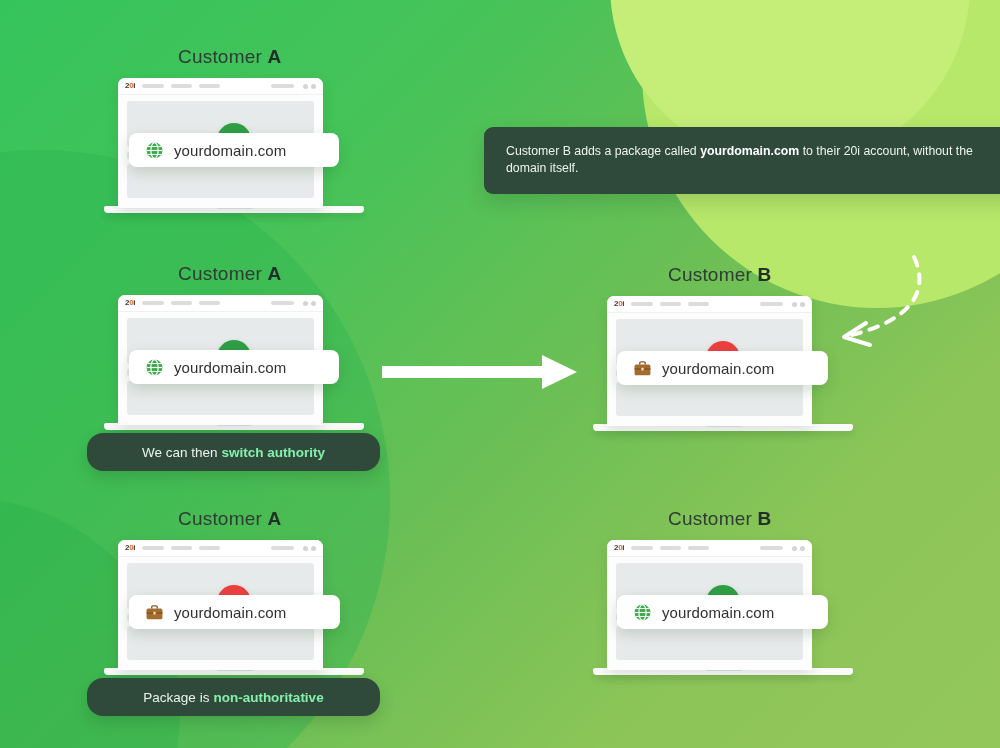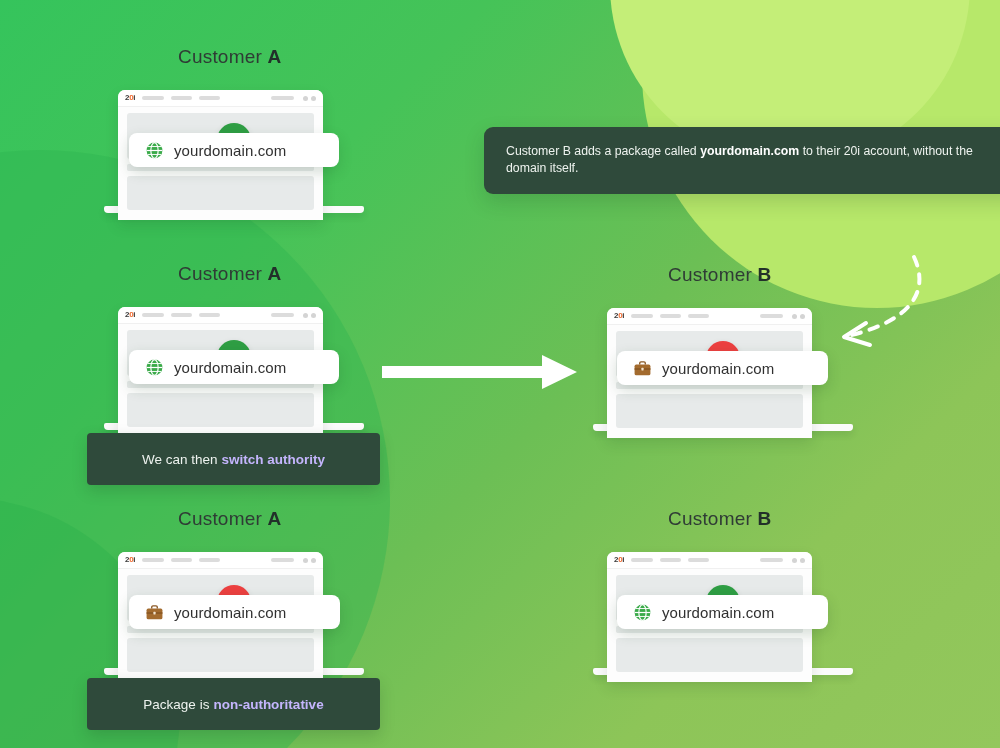--- a/index.html
+++ b/index.html
@@ -60,21 +60,21 @@
 
   
   .laptop {
     position: absolute;
     width: 260px;
     height: 148px;
   }
   .laptop .screen {
     position: absolute;
     left: 14px;
-    top: 12px;
+    top: 0;
     width: 205px;
     height: 130px;
     background: #fdfdfd;
     border-radius: 7px 7px 0 0;
     box-shadow: 0 6px 14px rgba(20,60,30,0.13);
     overflow: hidden;
   }
   .laptop .topbar {
     height: 17px;
     background: #ffffff;
@@ -197,30 +197,30 @@
     font-size: 12.3px;
     line-height: 1.35;
   }
   .info-panel p:last-child { margin-bottom: 0; }
   .info-panel b { font-weight: 700; color: #ffffff; }
 
   
   .caption-bar {
     position: absolute;
     background: #2f4a3b;
-    border-radius: 4px;
-    height: 52px;
+    border-radius: 16px;
+    height: 38px;
     display: flex;
     align-items: center;
     justify-content: center;
     color: #eef3ef;
     font-size: 13.5px;
     box-shadow: 0 6px 15px rgba(20,50,30,0.18);
   }
-  .caption-bar b { font-weight: 700; color: #c4b5fd; margin-left: 4px; }
+  .caption-bar b { font-weight: 700; color: #86efac; margin-left: 4px; }
 
   
   .solid-arrow { position: absolute; }
   .dashed-arrow { position: absolute; }
 </style>
 </head>
 <body>
 
 <div id="canvas">
 

